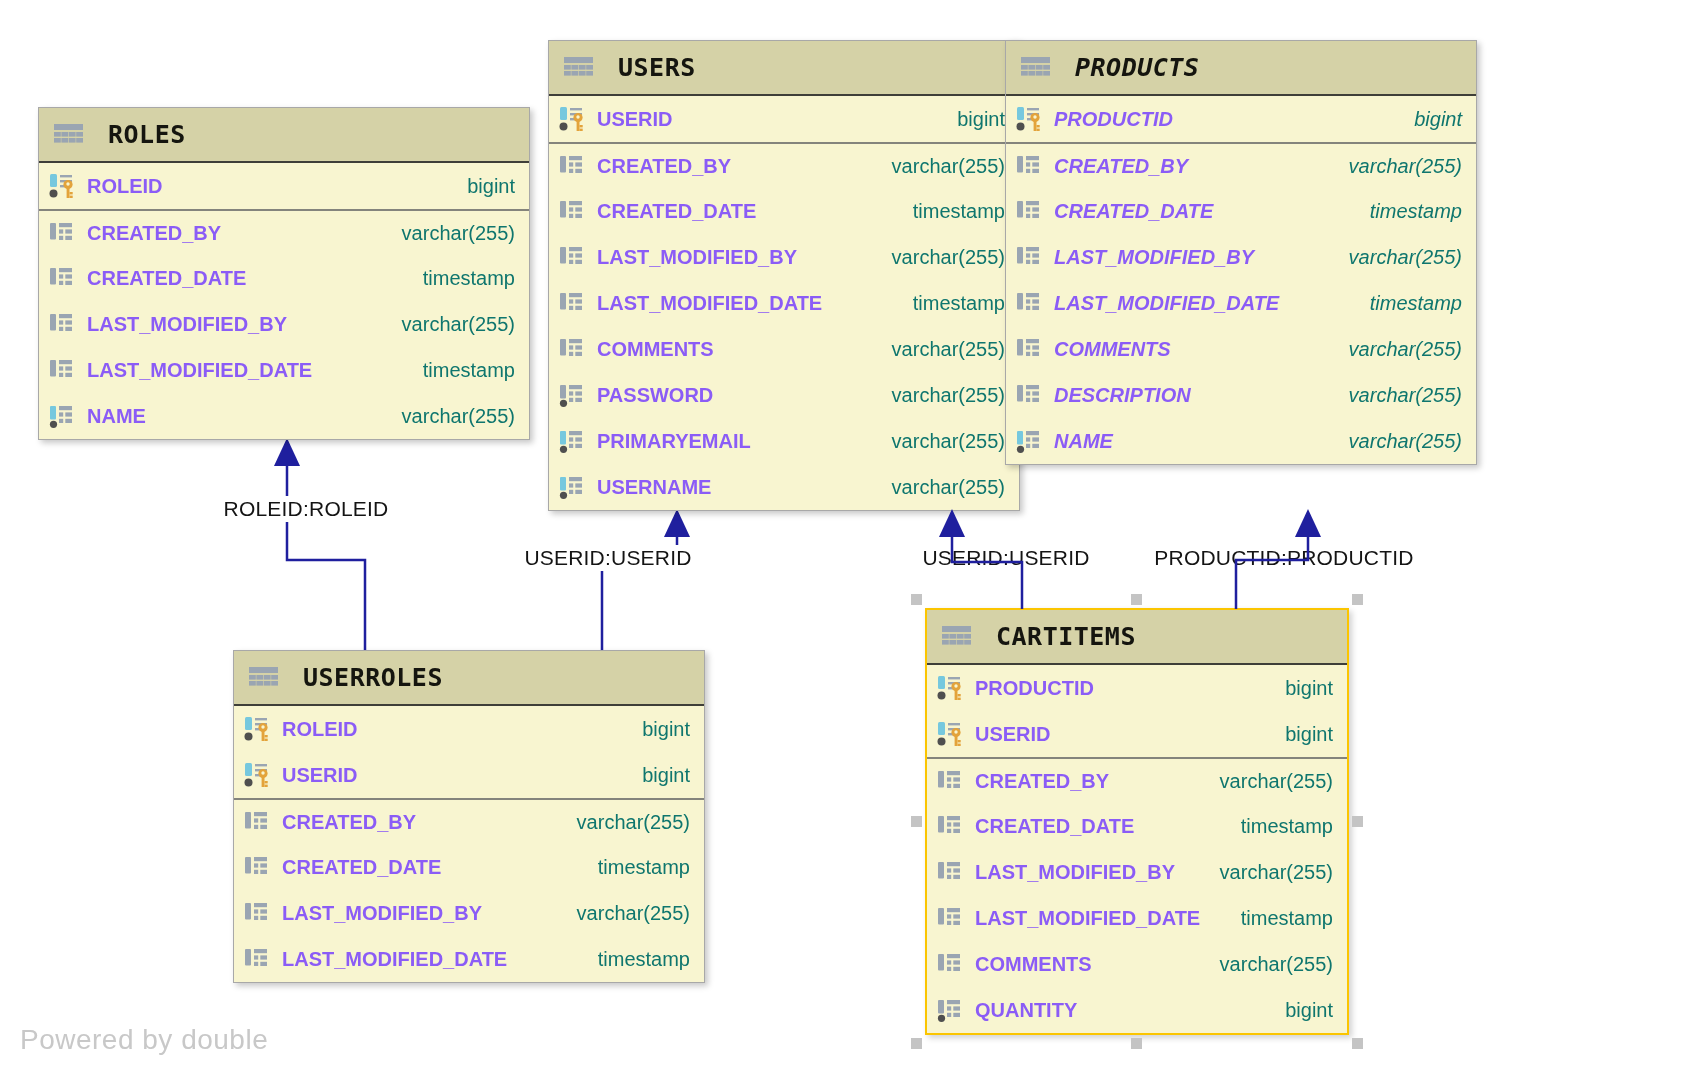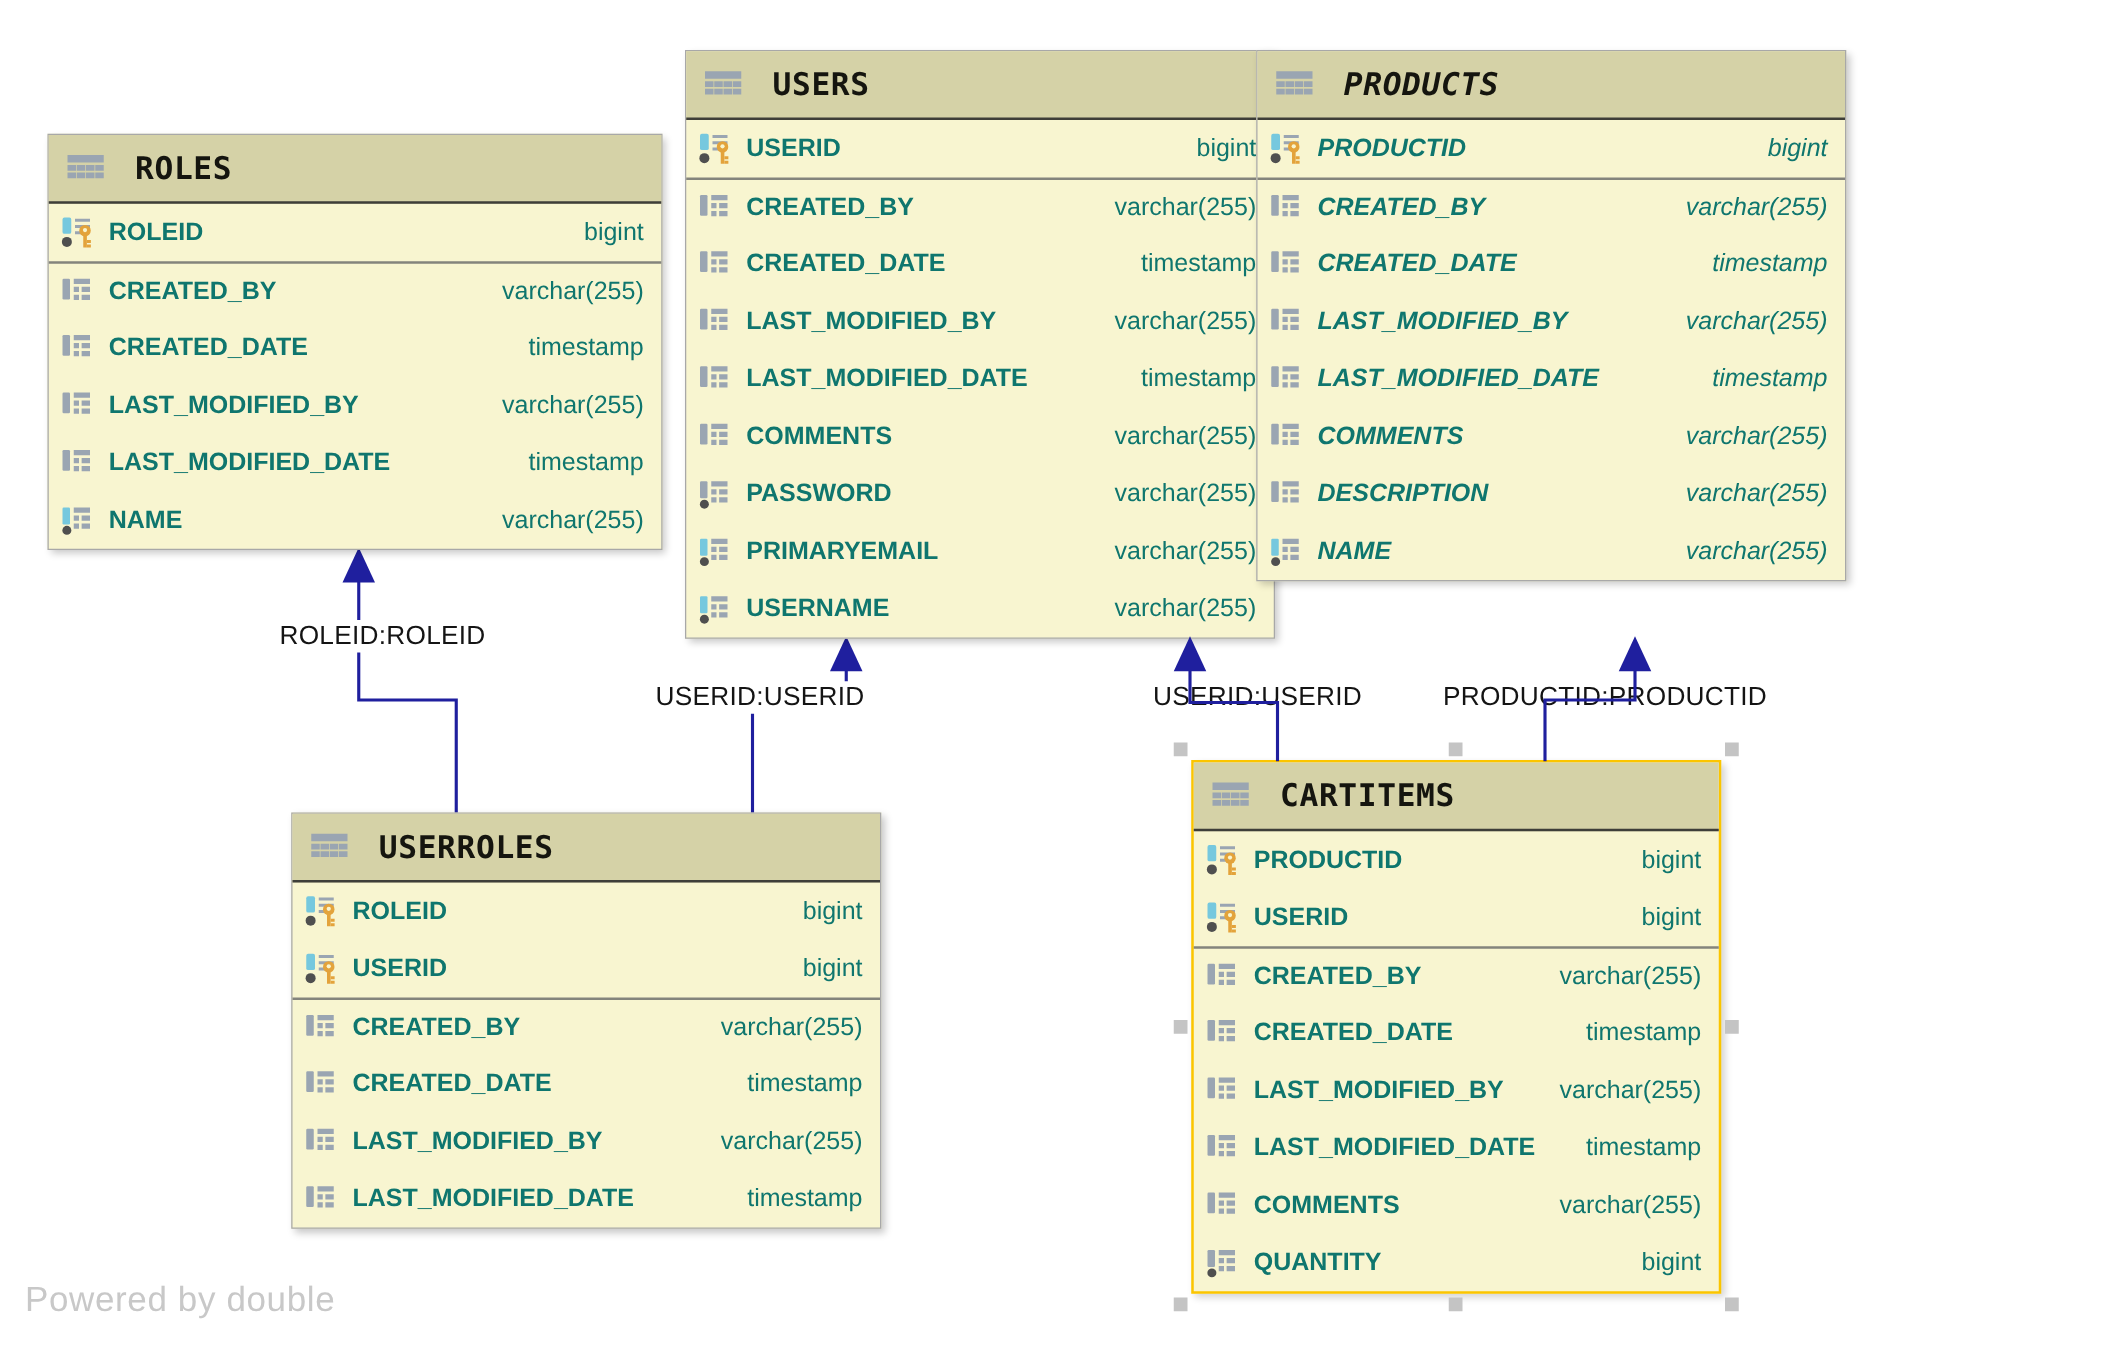--- a/index.html
+++ b/index.html
@@ -21,28 +21,28 @@
   .thead{height:55px;background:#d5d2a7;border-bottom:2px solid #3e3e38;
          display:flex;align-items:center;gap:24px;padding-left:14px;box-sizing:border-box;}
   .ttitle{font-family:"DejaVu Sans Mono",monospace;font-weight:bold;font-size:25px;
           color:#15150f;letter-spacing:0.5px;}
   .ticon{display:flex;align-items:center;}
   .tbody{display:block;}
   .row{height:46px;display:flex;align-items:center;gap:9px;
        padding:0 14px 0 9px;box-sizing:border-box;}
   .row.pk-sep{border-top:2px solid #84847c;}
   .cicon{display:flex;align-items:center;width:30px;flex:0 0 auto;}
-  .cname{font-size:20px;font-weight:bold;color:#0f766e;white-space:nowrap;}
+  .cname{font-size:20px;font-weight:bold;color:#8b5cf6;white-space:nowrap;}
   .ctype{font-size:20px;color:#0f766e;margin-left:auto;white-space:nowrap;}
 
   #t-roles{left:38px;top:107px;width:490px;}
   #t-users{left:548px;top:40px;width:470px;}
   #t-products{left:1005px;top:40px;width:470px;font-style:italic;}
   #t-userroles{left:233px;top:650px;width:470px;}
-  #t-cartitems{left:925px;top:608px;width:420px;margin-left:28px;}
+  #t-cartitems{left:925px;top:608px;width:420px;}
 
   .handle{position:absolute;width:11px;height:11px;background:#c4c4c4;z-index:5;}
   .h-tl{left:-16px;top:-16px;}   .h-tc{left:calc(50% - 6px);top:-16px;}   .h-tr{right:-16px;top:-16px;}
   .h-ml{left:-16px;top:calc(50% - 6px);}                                  .h-mr{right:-16px;top:calc(50% - 6px);}
   .h-bl{left:-16px;bottom:-16px;}.h-bc{left:calc(50% - 6px);bottom:-16px;}.h-br{right:-16px;bottom:-16px;}
 
   .watermark{position:absolute;left:20px;top:1024px;z-index:2;font-size:28px;
              color:#c8c8c8;letter-spacing:0.5px;}
 </style>
 </head>

